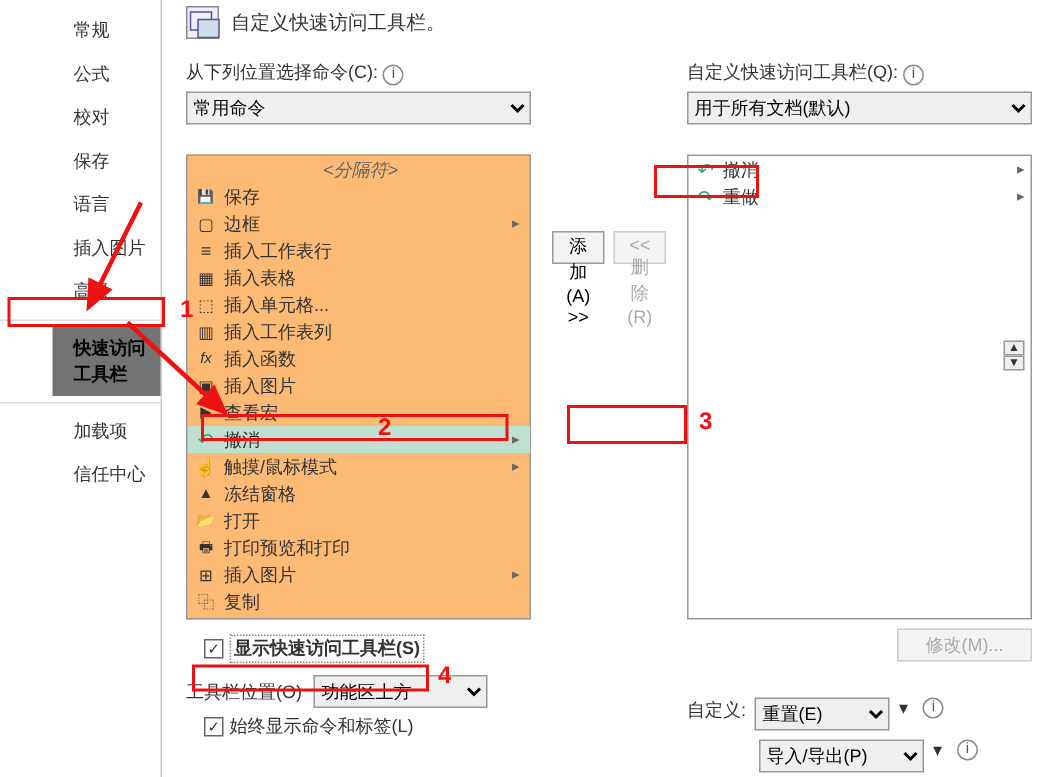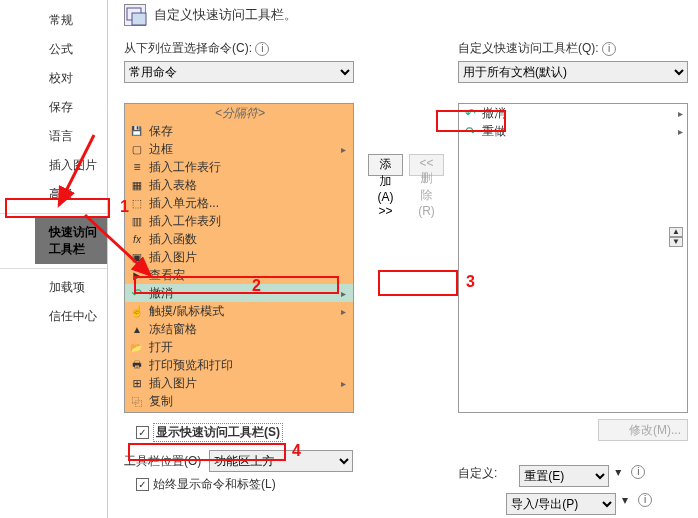--- a/index.html
+++ b/index.html
@@ -227,21 +227,21 @@
               </div>
             </div>
         </div>
 
         <div class="checkbox-row" style="margin-top:10px;">
           <span class="chk">✓</span>
           <span style="border:1px dotted #888; padding:0 2px;font-weight:bold;">显示快速访问工具栏(S)</span>
         </div>
         <div class="bottom-controls">
           <span>工具栏位置(O)</span>
-          <select class="combo" style="width:144px;">
+          <select class="combo" style="width:116px;">
             <option>功能区上方</option>
           </select>
         </div>
         <div class="checkbox-row">
           <span class="chk">✓</span>
           <span>始终显示命令和标签(L)</span>
         </div>
       </div>
 
       <div class="col-mid">
@@ -270,25 +270,25 @@
               <span class="chev2">▸</span>
             </div>
             <div class="right-mod" style="top:40%;">
              <div class="spin">
                 <div class="s">▲</div>
                 <div class="s">▼</div>
               </div>
           </div>
           </div>
         <div style="text-align:right; margin-top:6px;">
-          <button class="btn disabled" style="width:90px;text-align:right;">修改(M)...</button>
+          <button class="btn disabled" style="width:90px;">修改(M)...</button>
         </div>
         <div class="bottom-right" style="display:flex; align-items:flex-start; gap:6px; margin-top:24px;">
           <span>自定义:</span>
-          <select class="combo" style="width:90px;margin-left:16px;"><option>重置(E)</option></select>
+          <select class="combo" style="width:90px;"><option>重置(E)</option></select>
           <span style="width:10px;display:inline-block;">▾</span>
           <span class="help-icon">i</span>
         </div>
         <div style="display:flex; align-items:flex-start; gap:6px; margin-top:6px; margin-left:48px;">
           <select class="combo" style="width:110px;"><option>导入/导出(P)</option></select>
           <span style="width:10px;display:inline-block;">▾</span>
           <span class="help-icon">i</span>
         </div>
       </div>
     </div>

